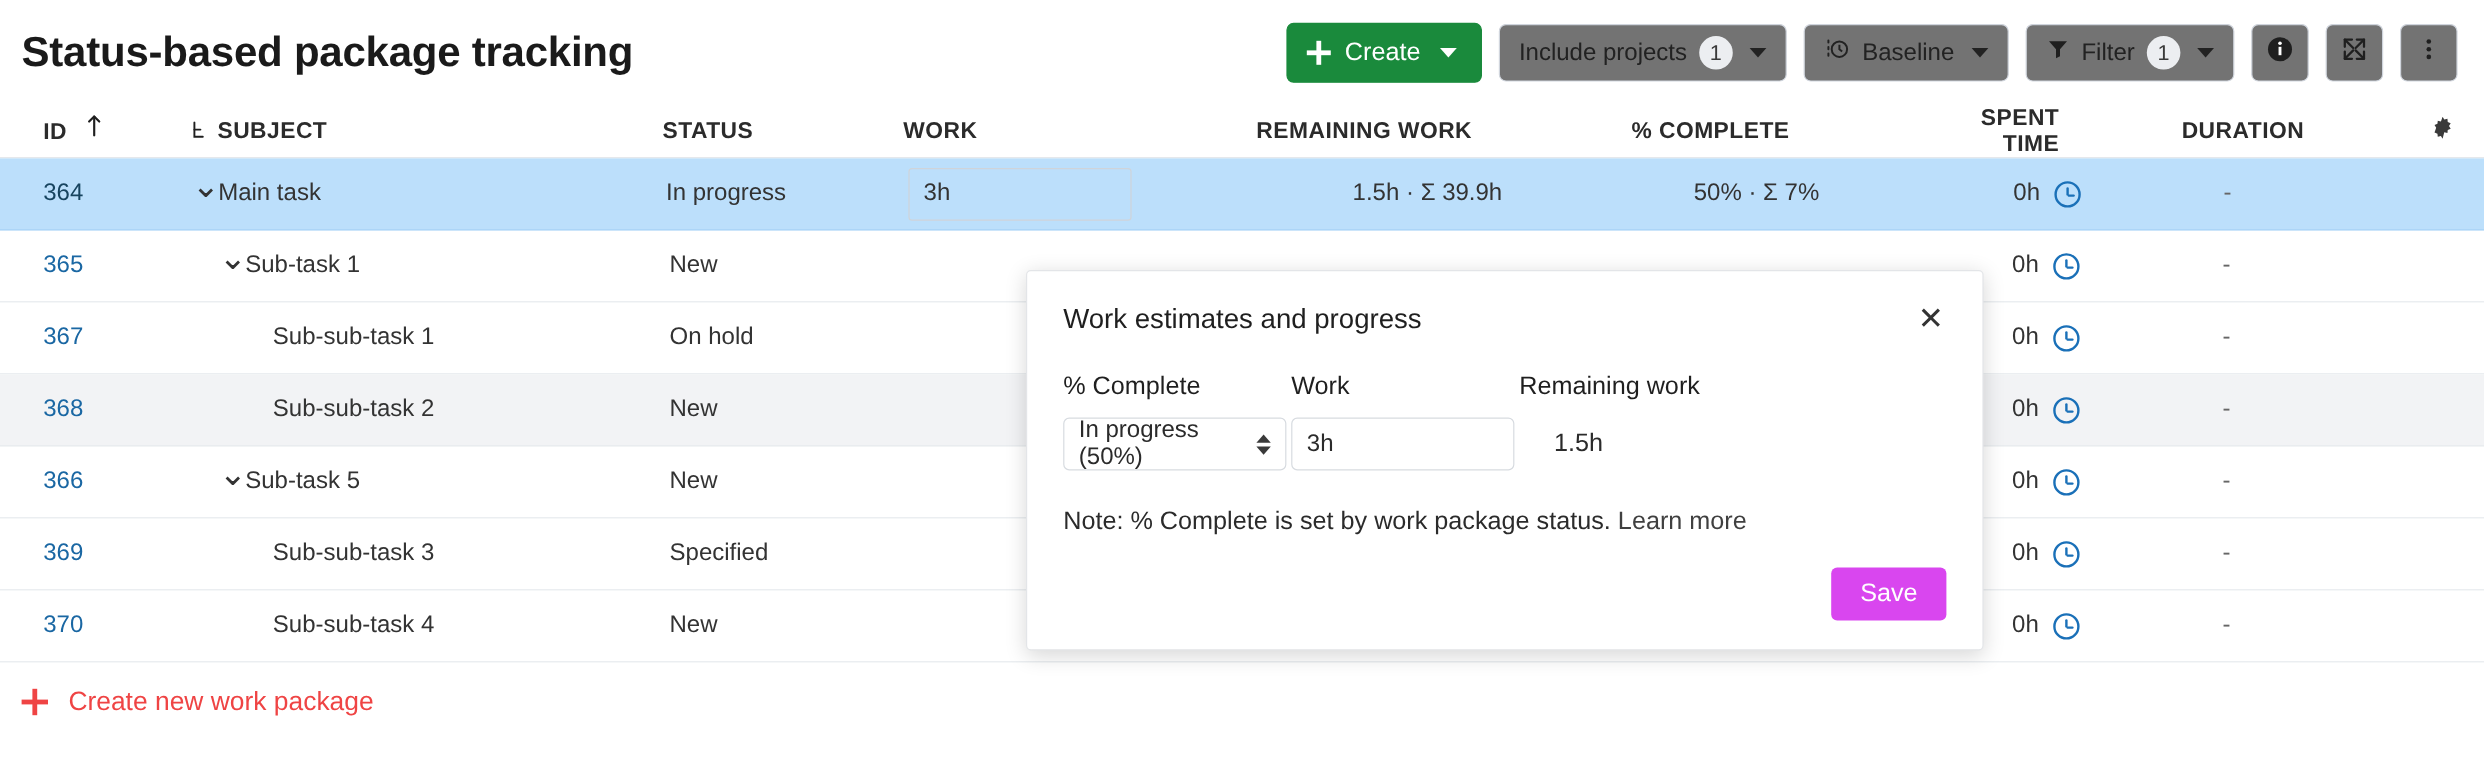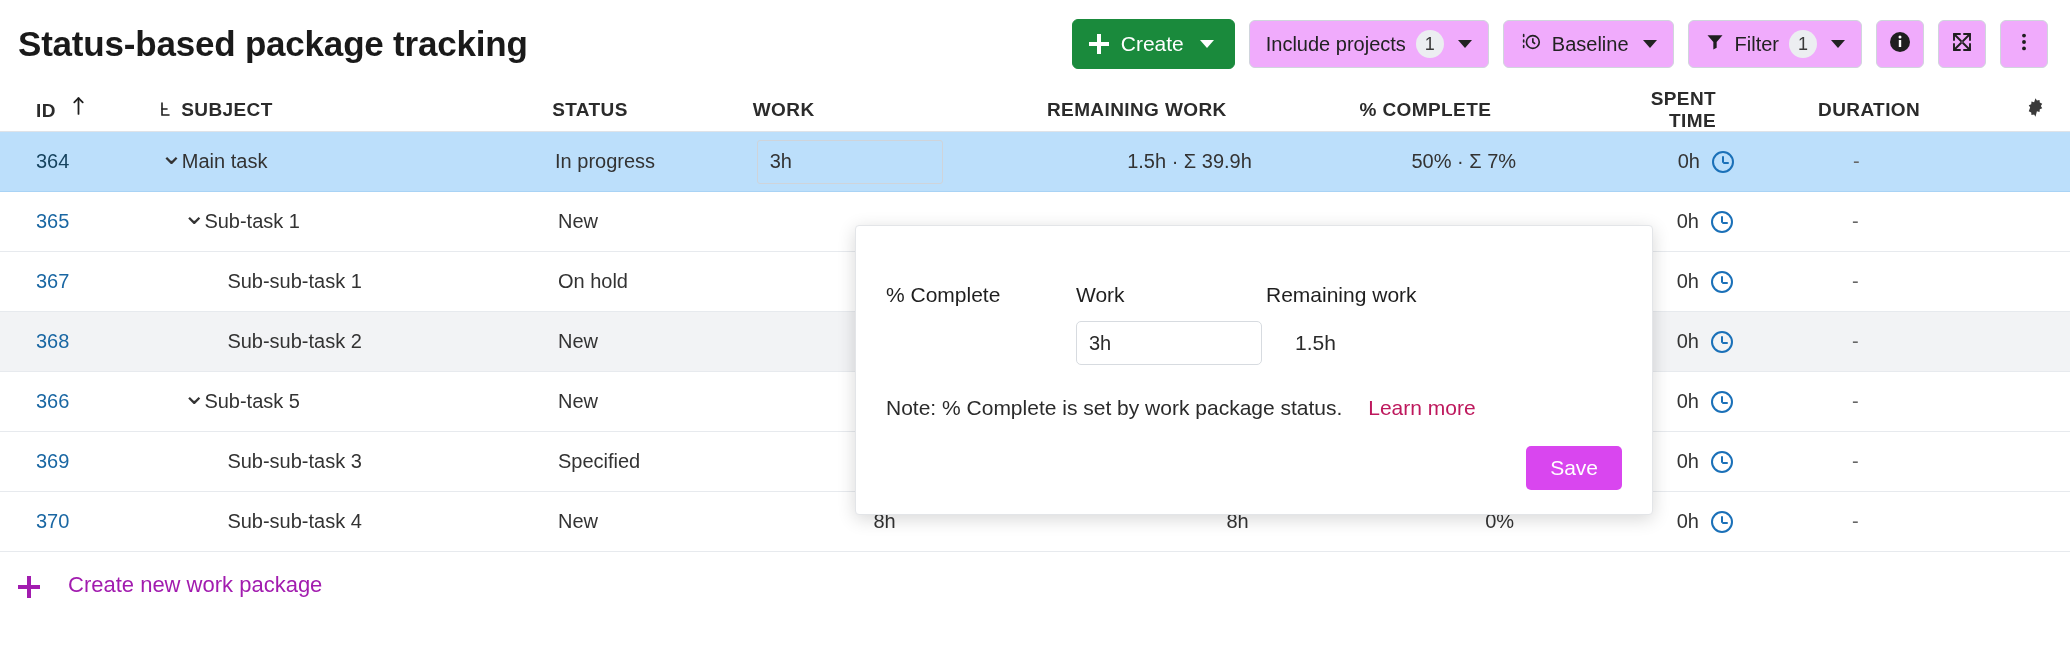--- a/index.html
+++ b/index.html
@@ -37,21 +37,21 @@
     padding-right: 4px;
   }
   .btn {
     display: inline-flex;
     align-items: center;
     gap: 10px;
     height: 48px;
     padding: 0 16px;
     border: 1px solid #d0d5dd;
     border-radius: 6px;
-    background: #f0abfc;
+    background: #737373;
     font-size: 20px;
     color: #222;
     white-space: nowrap;
     cursor: pointer;
   }
   .btn.create {
     background: #1a8a3c;
     border-color: #1a8a3c;
     color: #ffffff;
     font-size: 21px;
@@ -168,24 +168,24 @@
     content: ""; position: absolute; background: #1a70b8; border-radius: 1px;
   }
   .clock::before { width: 2px; height: 7px; left: 8px; top: 3px; }
   .clock::after  { width: 6px; height: 2px; left: 9px; top: 9px; }
 
   .dash { color: #666; }
 
   
   .footer-link {
     display: flex;
-    align-items: flex-end;
-    gap: 28px;
+    align-items: center;
+    gap: 17px;
     padding: 20px 0 0 18px;
-    color: #a21caf;
+    color: #ef4444;
     font-size: 22px;
     cursor: pointer;
   }
   .footer-link .plus-glyph { width: 22px; height: 22px; }
   .footer-link .plus-glyph::before { top: 9px; width: 22px; height: 4px; }
   .footer-link .plus-glyph::after  { left: 9px; height: 22px; width: 4px; }
 
   
   .modal {
     position: absolute;
@@ -238,21 +238,21 @@
     width: 186px; height: 44px;
     border: 1px solid #d7dbe0;
     border-radius: 5px;
     background: #fff;
     display: flex; align-items: center;
     padding: 0 12px;
     font-size: 20px; color: #2b2b2b;
   }
   .static-val { font-size: 21px; color: #2b2b2b; line-height: 44px; margin-left: 29px; }
   .modal-note { margin-top: 31px; font-size: 21px; color: #2b2b2b; }
-  .modal-note a { color: #be185d; text-decoration: none; margin-left: 20px; }
+  .modal-note a { color: #404040; text-decoration: none; }
   .modal-actions { display: flex; justify-content: flex-end; margin-top: 26px; }
   .save-btn {
     background: #d946ef; color: #fff;
     border: none; border-radius: 5px;
     height: 44px; padding: 0 24px;
     font-size: 21px; cursor: pointer;
     font-family: "Liberation Sans", sans-serif;
   }
 </style>
 </head>
@@ -508,24 +508,35 @@
         </div>
       </div>
   </div>
 
   <div class="footer-link">
     <span class="plus-glyph"></span>
     <span>Create new work package</span>
   </div>
 
   <div class="modal">
+    <div class="modal-head">
+      <div class="modal-title">Work estimates and progress</div>
+      <div class="modal-close">✕</div>
+    </div>
 
     <div class="field-row">
       <div class="field f-pct">
         <div class="field-label">% Complete</div>
+        <div class="select-box">
+          <span>In progress (50%)</span>
+          <span class="spin">
+            <i class="up"></i>
+              <i class="down"></i>
+          </span>
+        </div>
       </div>
 
       <div class="field f-work">
         <div class="field-label">Work</div>
         <div class="text-input">
           <span>3h</span>
         </div>
       </div>
 
       <div class="field f-rem">

